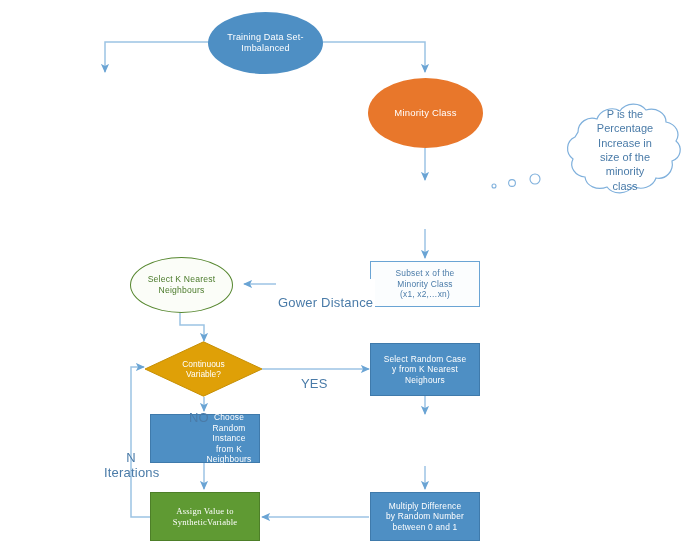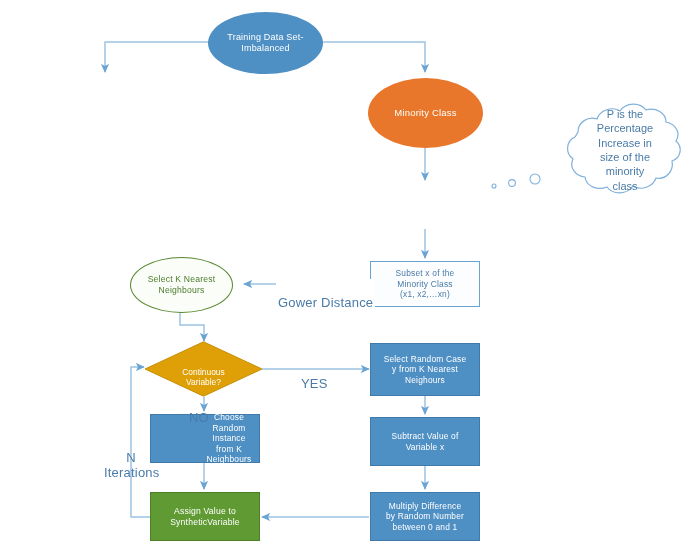--- a/index.html
+++ b/index.html
@@ -77,29 +77,30 @@
     background: #4e8fc4;
     border: 1px solid #3f7aab;
     color: #ffffff;
     font-size: 8.4px;
   }
   .rect-green {
     background: #5f9a33;
     border: 1px solid #4d7f28;
     color: #ffffff;
     font-size: 8.6px;
+    font-family: Liberation Serif, serif;
   }
   
   .diamond-wrap {
     position: absolute;
   }
   .diamond-label {
     position: absolute;
     left: 0;
-    top: 8px;
+    top: 0;
     width: 100%;
     height: 100%;
     display: flex;
     align-items: center;
     justify-content: center;
     text-align: center;
     color: #ffffff;
     font-size: 8.4px;
     line-height: 1.25;
     white-space: pre-line;
@@ -234,24 +235,20 @@
     <span class="diamond-label">Continuous
 Variable?</span>
   </div>
 
   <div class="node rect-blue" style="left:370px; top:343px; width:110px; height:53px;">
     <span class="node-label">Select Random Case
 y from K Nearest
 Neighours</span>
   </div>
 
-  <div class="node rect-blue" style="left:370px; top:417px; width:110px; height:49px;">
-    <span class="node-label">Subtract Value of
-Variable x</span>
-  </div>
 
   <div class="node rect-blue" style="left:370px; top:492px; width:110px; height:49px;">
     <span class="node-label">Multiply Difference
 by Random Number
 between 0 and 1</span>
   </div>
 
   <div class="node rect-blue" style="left:150px; top:414px; width:110px; height:49px;padding-left:48px;">
     <span class="node-label">Choose Random
 Instance from K

